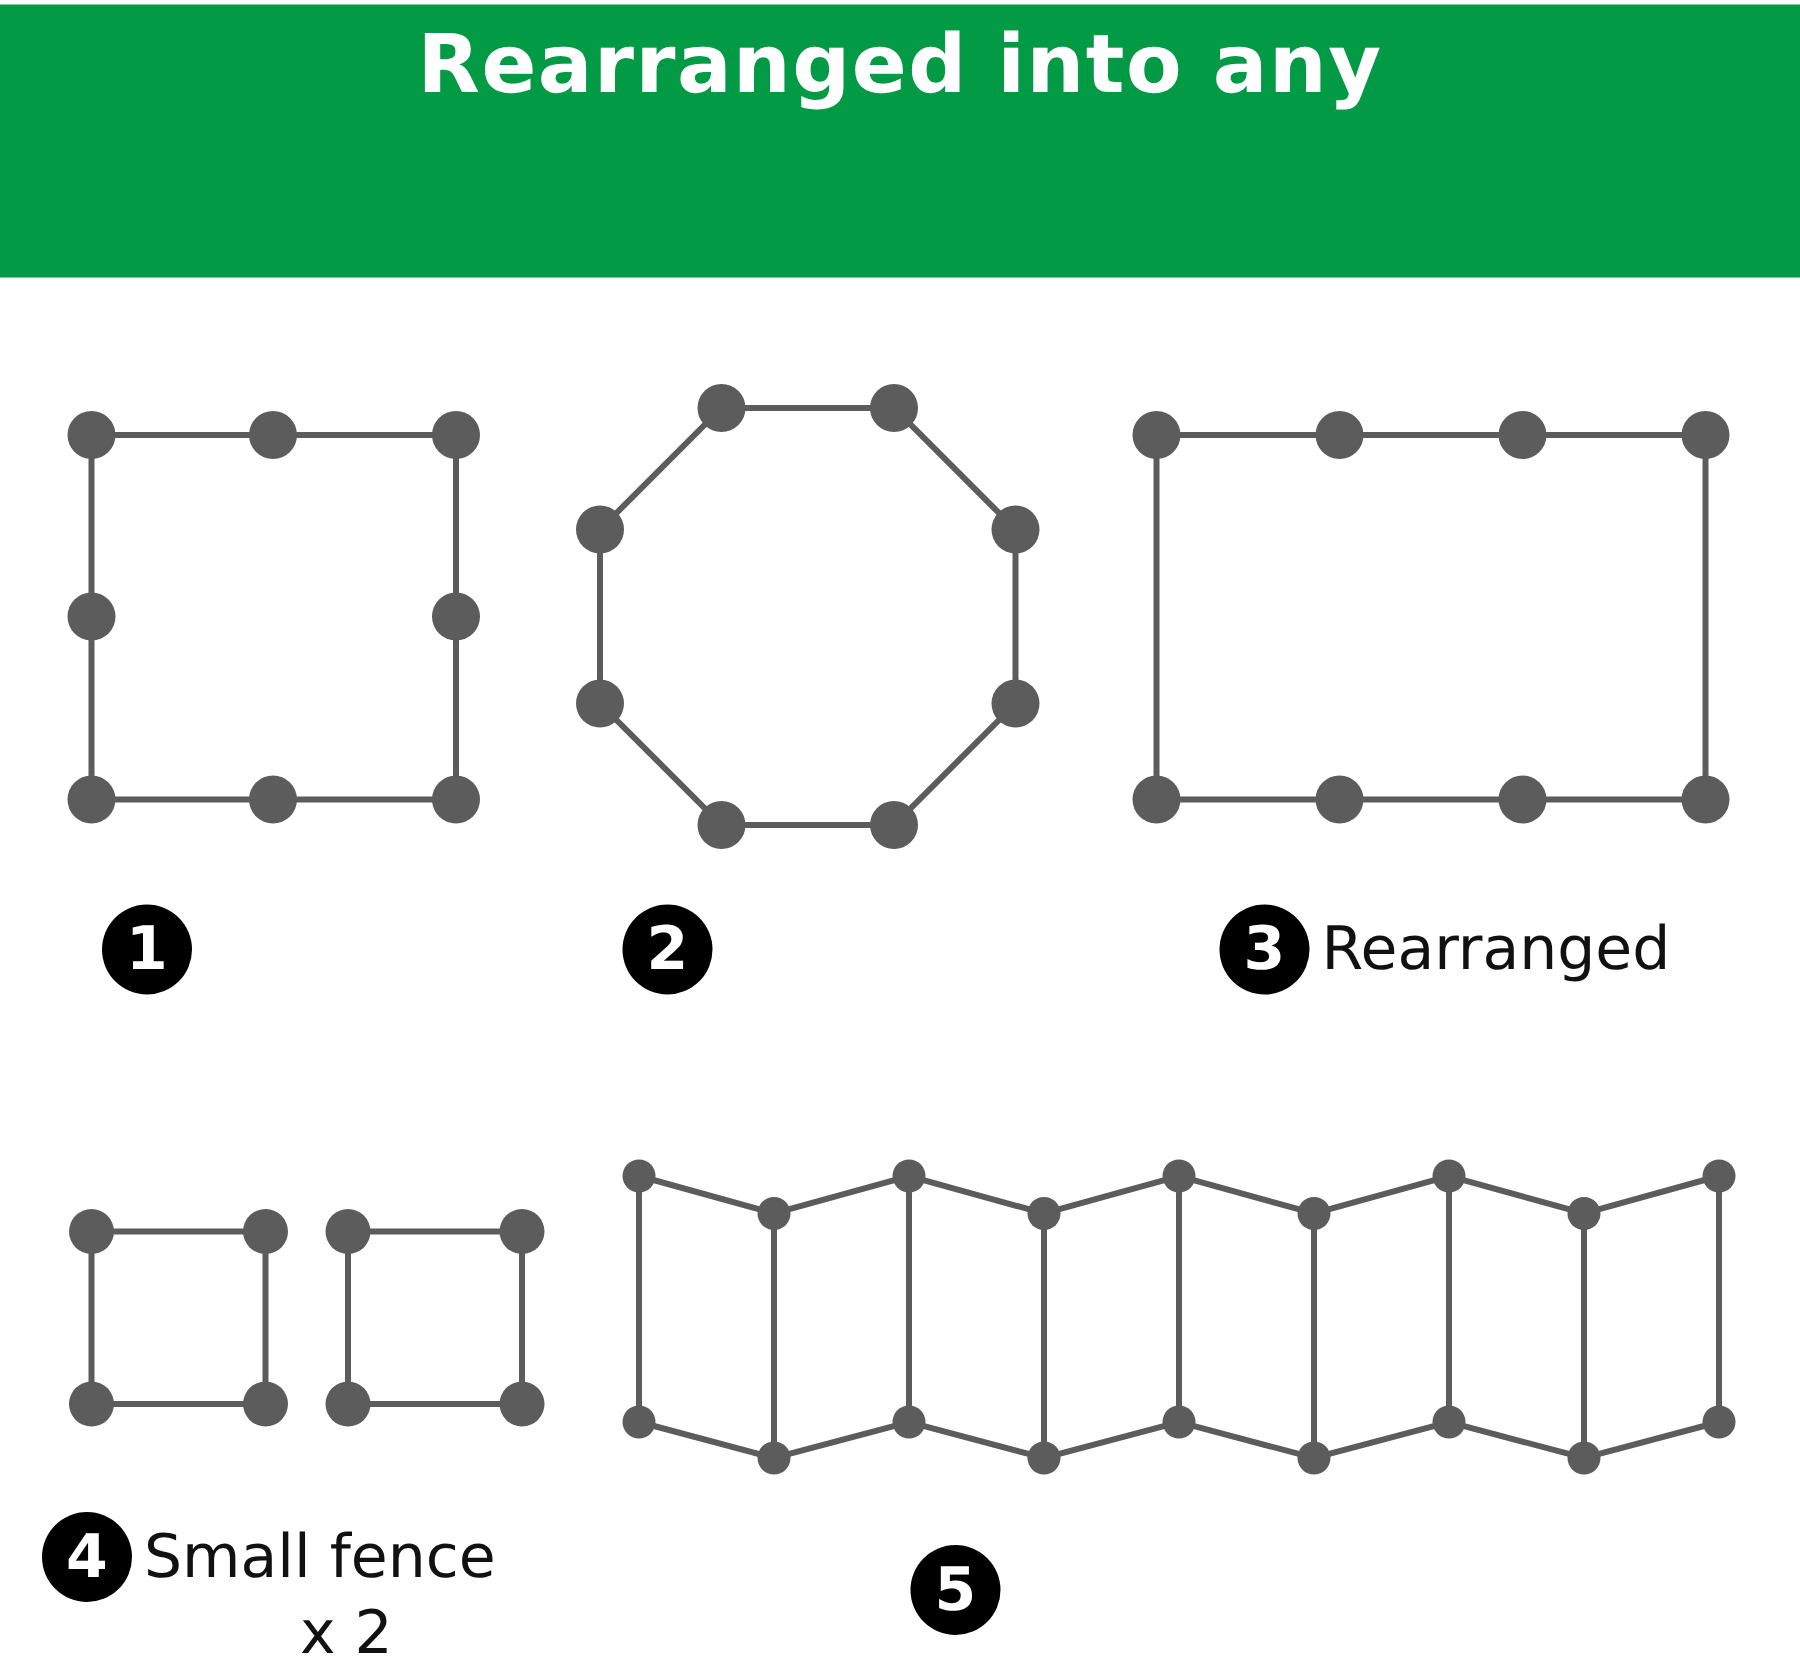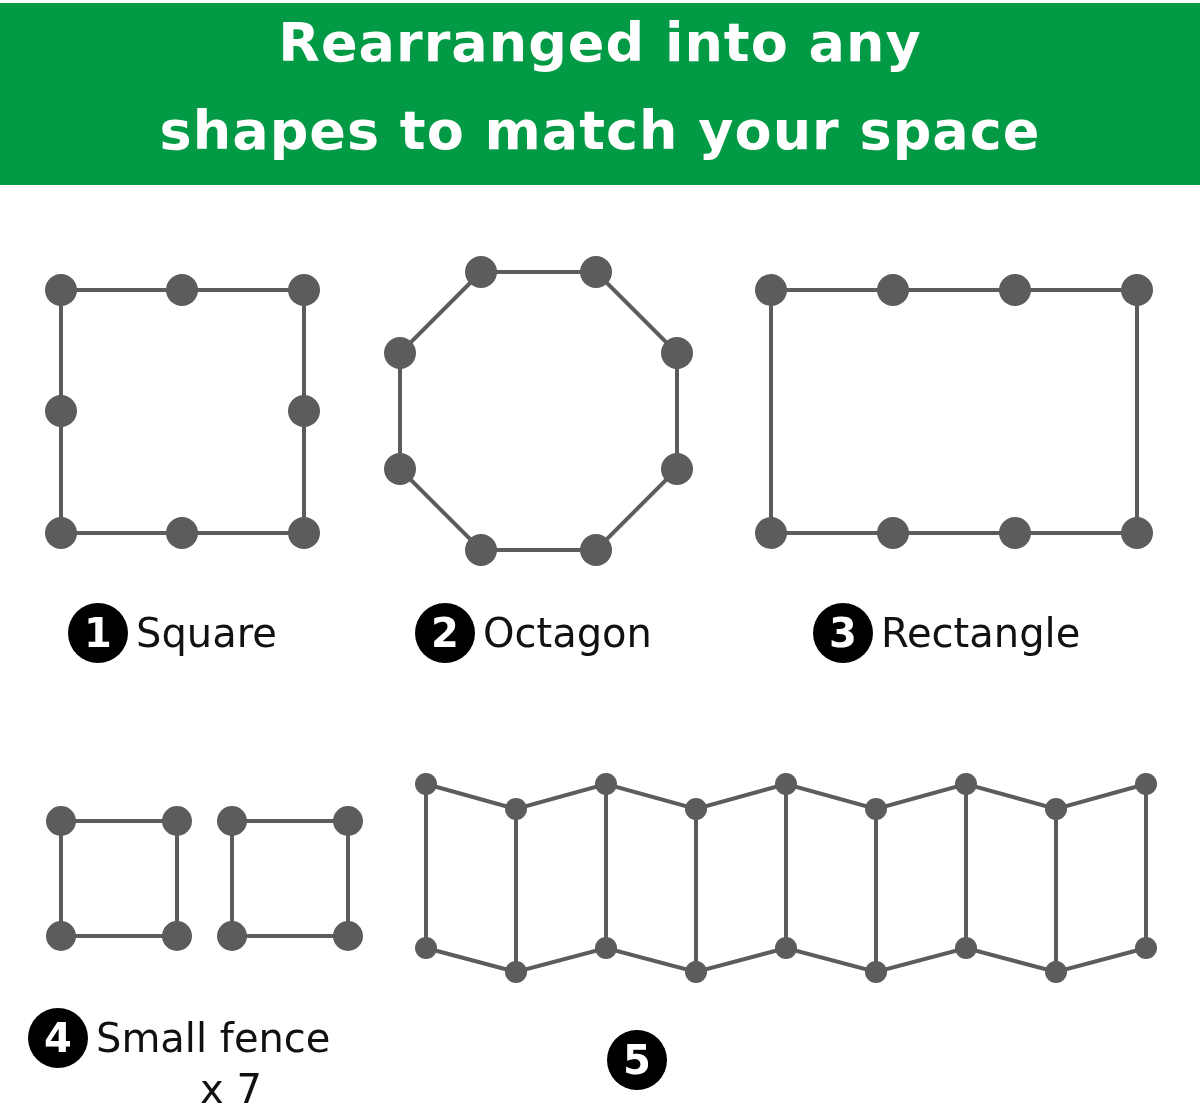--- a/index.html
+++ b/index.html
@@ -12,21 +12,20 @@
   .label { position: absolute; display: flex; align-items: center; color: #111; font-family: "DejaVu Sans", sans-serif; font-size: 40px; white-space: nowrap; }
   .badge { width: 60px; height: 60px; border-radius: 50%; background: #000; color: #fff; font-weight: bold; font-size: 40px; display: flex; align-items: center; justify-content: center; margin-right: 8px; flex: none; }
   .label-text { line-height: 1; }
   .sub-text { position: absolute; font-family: "DejaVu Sans", sans-serif; font-size: 40px; color: #111; white-space: nowrap; }
 </style>
 </head>
 <body>
 
 <div class="banner">
   <div class="banner-line l1">Rearranged into any</div>
-  <div class="banner-line l2">shapes to match your space</div>
 </div>
 
 <svg class="shapes" width="1200" height="1114" viewBox="0 0 1200 1114">
   <g stroke="#5d5c5d" stroke-width="4" fill="none">
 
     <g>
       <polygon points="61,290 304,290 304,533 61,533"></polygon>
     </g>
 
     <g>
@@ -120,34 +119,32 @@
         <circle cx="876" cy="972" r="11"></circle>
       <circle cx="966" cy="948" r="11"></circle>
         <circle cx="1056" cy="972" r="11"></circle>
         <circle cx="1146" cy="948" r="11"></circle>
     </g>
   </g>
 </svg>
 
 <div class="label" style="left:68px; top:603px;">
   <span class="badge">1</span>
-  <span class="label-text">Square</span>
 </div>
 
 <div class="label" style="left:415px; top:603px;">
   <span class="badge">2</span>
-  <span class="label-text">Octagon</span>
 </div>
 
 <div class="label" style="left:813px; top:603px;">
   <span class="badge">3</span>
-  <span class="label-text">Rectangle</span>
+  <span class="label-text">Rearranged</span>
 </div>
 
 <div class="label" style="left:28px; top:1008px;">
   <span class="badge">4</span>
   <span class="label-text">Small fence</span>
 </div>
-<div class="sub-text" style="left:200px; top:1066px;">x 7</div>
+<div class="sub-text" style="left:200px; top:1066px;">x 2</div>
 
 <div class="label" style="left:607px; top:1030px;">
   <span class="badge">5</span>
 </div>
 
 </body></html>

